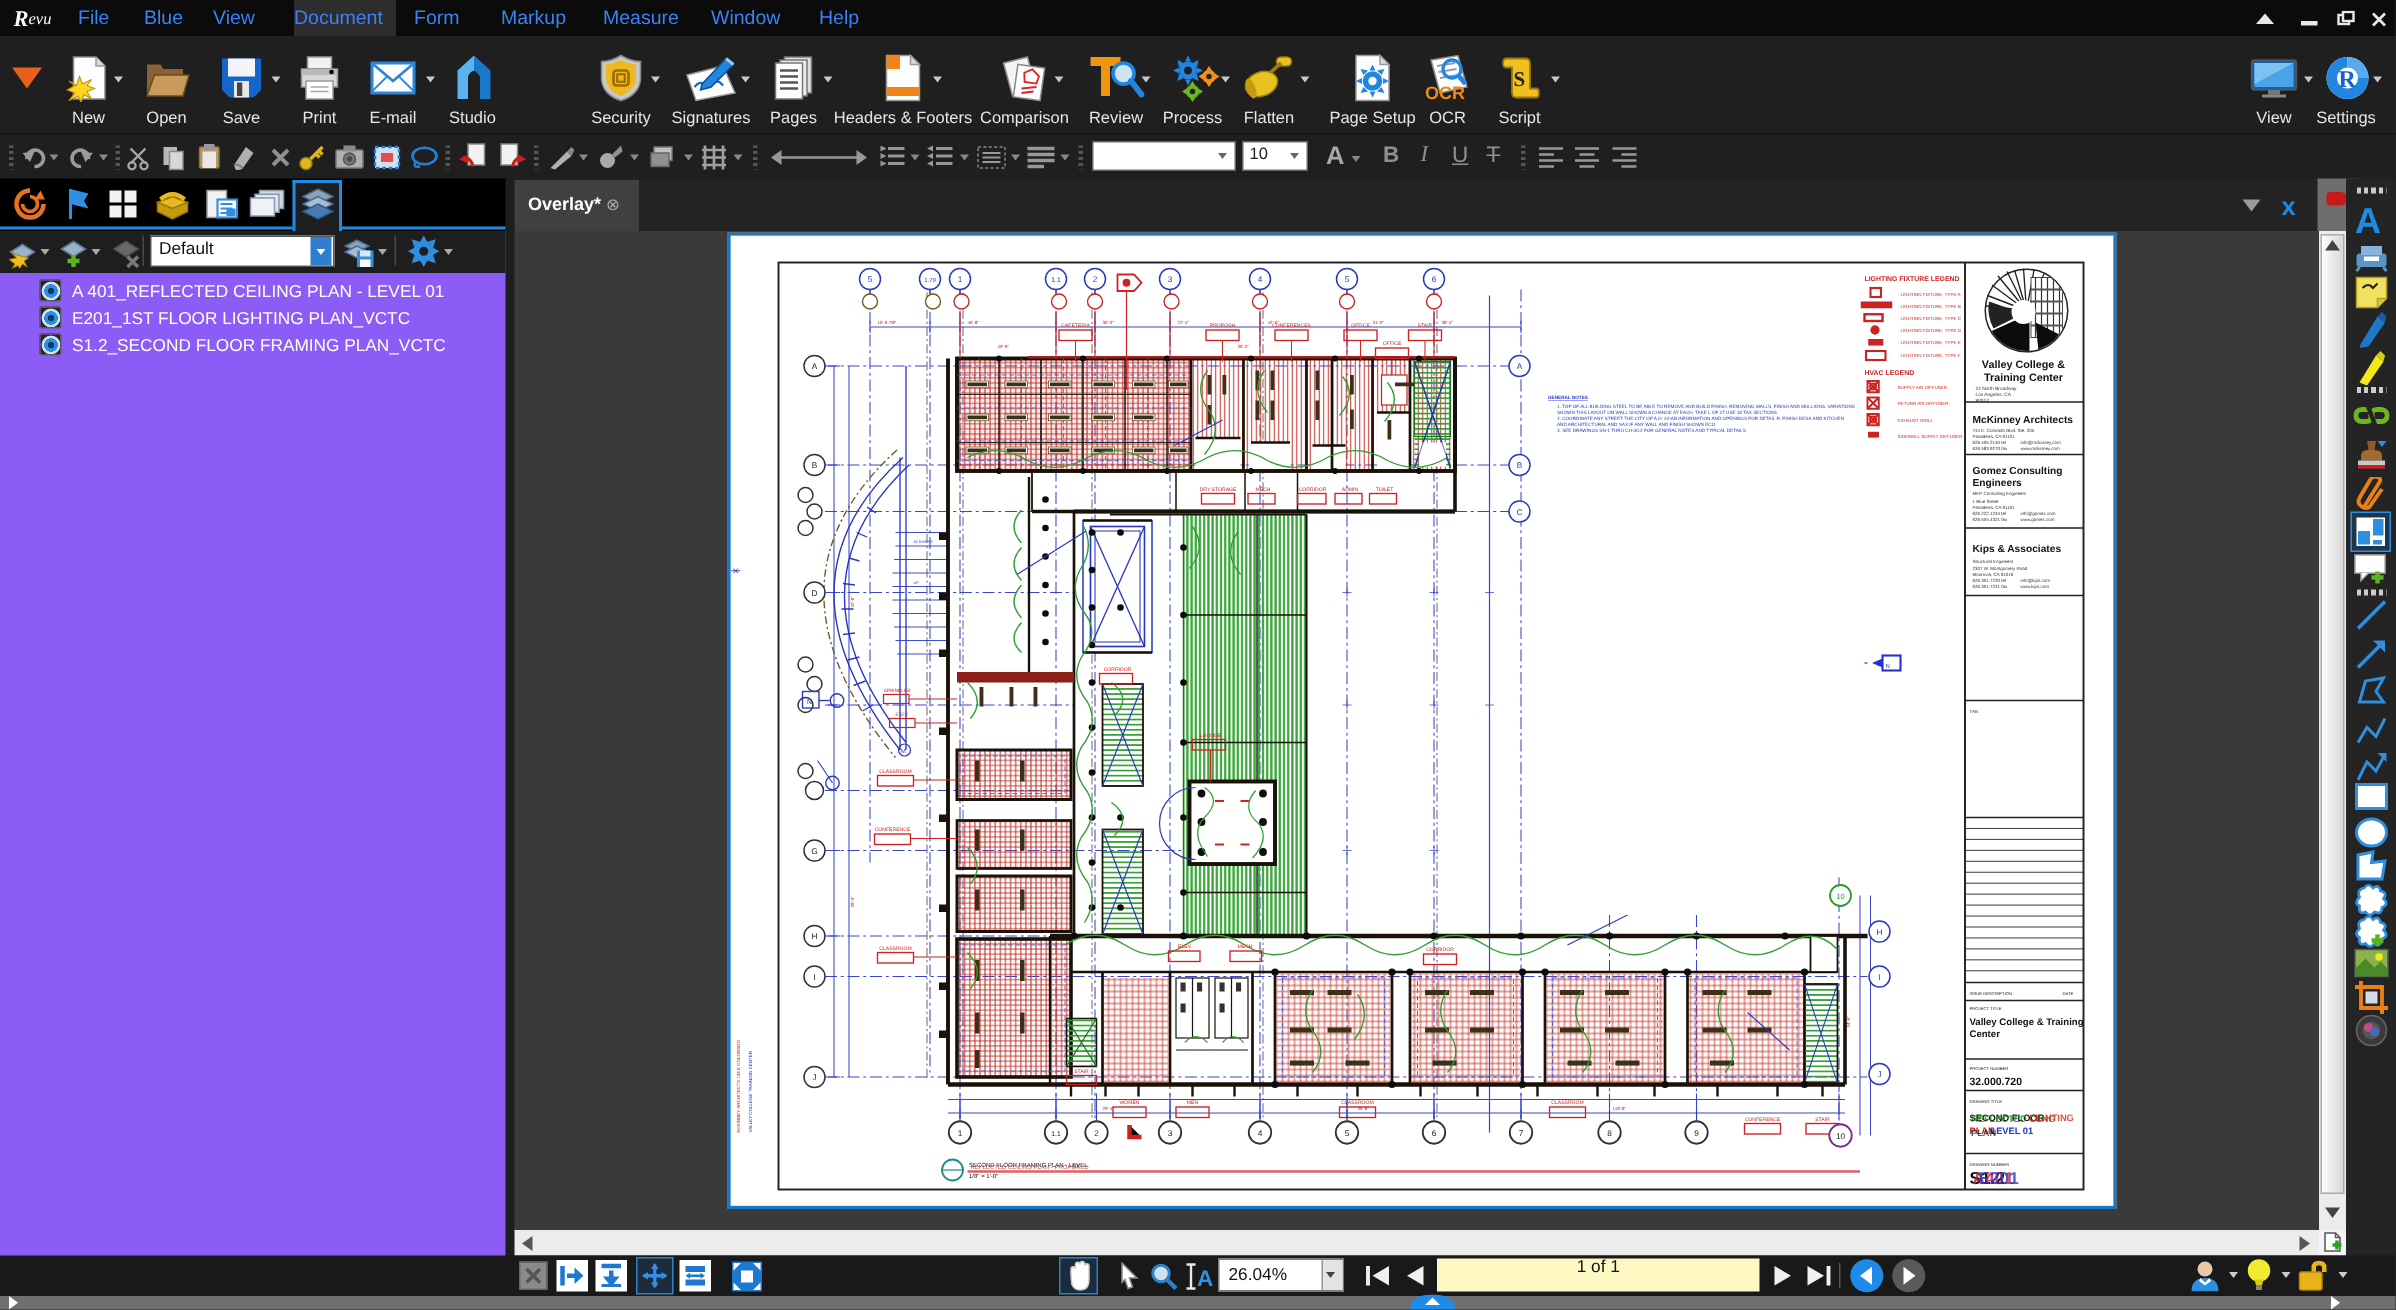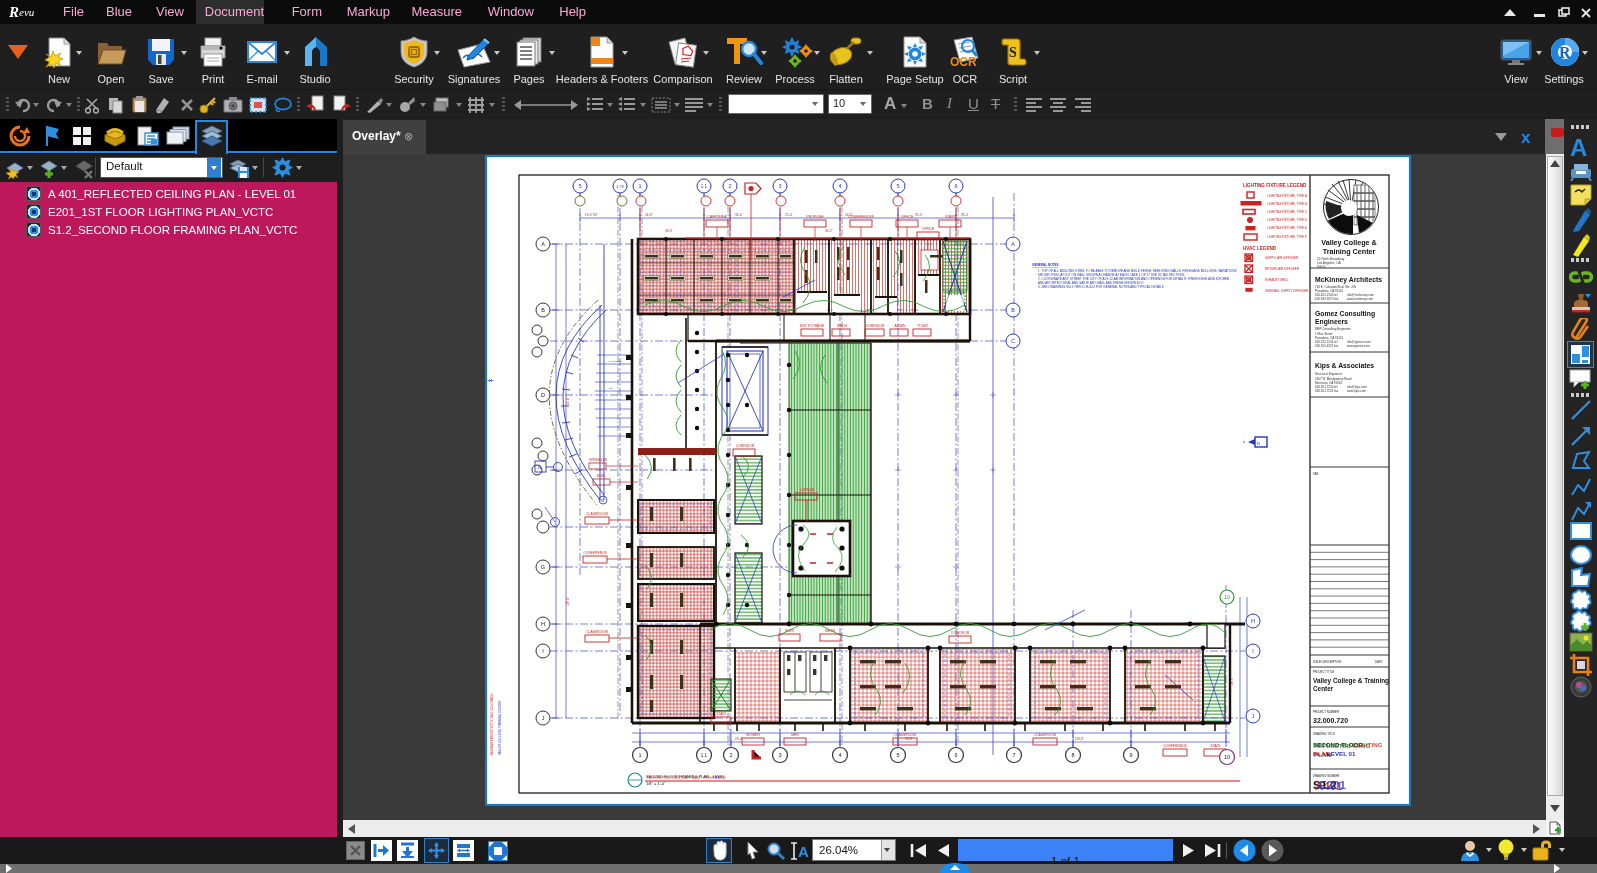--- a/index.html
+++ b/index.html
@@ -1,28 +1,28 @@
 <!DOCTYPE html>
 <html><head><meta charset="utf-8">
 <style>
 *{margin:0;padding:0;box-sizing:border-box}
 html,body{width:1597px;height:873px;overflow:hidden;background:#1e1e1e;font-family:"Liberation Sans",sans-serif}
 .abs{position:absolute}
 #menubar{position:absolute;left:0;top:0;width:1597px;height:24px;background:#0b0b0b;color:#fff;font-size:13px}
-.mi{position:absolute;top:0;height:24px;line-height:24px;text-align:right;color:#f9a8d4}
+.mi{position:absolute;top:0;height:24px;line-height:24px;text-align:left;color:#3b82f6}
 #tb1{position:absolute;left:0;top:24px;width:1597px;height:66px;background:#1f1f1f;border-bottom:1px solid #161616}
 .tlabel{position:absolute;top:49px;font-size:11px;color:#e6e6e6;text-align:center;white-space:nowrap;transform:translateX(-50%)}
 .darr{position:absolute;width:0;height:0;border-left:3.5px solid transparent;border-right:3.5px solid transparent;border-top:4px solid #c8c8c8}
 #tb2{position:absolute;left:0;top:90px;width:1597px;height:29px;background:#1f1f1f}
 .grip{position:absolute;top:7px;width:3px;height:16px;background:repeating-linear-gradient(to bottom,#555 0 2px,#1f1f1f 2px 4px)}
 #lefttabs{position:absolute;left:0;top:119px;width:337px;height:35px;background:#000}
 #lefttabs .ul{position:absolute;left:0;top:32px;width:337px;height:2px;background:#1f8be4}
 #doctabs{position:absolute;left:343px;top:119px;width:1254px;height:35px;background:#232323}
 #dtab{position:absolute;left:0;top:1px;width:83px;height:34px;background:#404040;color:#fff;font-weight:bold;font-size:12px;line-height:32px;padding-left:9px}
-#leftpanel{position:absolute;left:0;top:154px;width:337px;height:710px;background:#be185d}
+#leftpanel{position:absolute;left:0;top:154px;width:337px;height:710px;background:#8b5cf6}
 #docarea{position:absolute;left:343px;top:154px;width:1203px;height:666px;background:#3a3a3a}
 #vscroll{position:absolute;left:1546px;top:154px;width:18px;height:666px;background:#ececec}
 #rightstrip{position:absolute;left:1564px;top:119px;width:33px;height:718px;background:#242424}
 #hscroll{position:absolute;left:343px;top:820px;width:1203px;height:17px;background:#ececec}
 #statusbar{position:absolute;left:0;top:837px;width:1597px;height:27px;background:#191919}
 #bottomstrip{position:absolute;left:0;top:864px;width:1597px;height:9px;background:#6f6f6f}
 .eye{width:15px;height:15px;border:1px solid #5a5a5a;background:radial-gradient(circle 3px at 7px 7px,#0a3a6a 0 2.2px,#2e8ee0 2.2px 4.5px,#cfe2f2 4.5px 6px,#262626 6.5px);border-radius:2px;display:inline-block;vertical-align:-3px;margin-right:7px}
 .lrow{position:absolute;left:26px;color:#fff;font-size:11.5px;white-space:nowrap}
 </style></head>
 <body>
@@ -1482,21 +1482,21 @@
  <div style="position:absolute;left:812px;top:2px;width:84px;height:22px;background:#fff;border:1px solid #777;font-size:11.5px;color:#111;padding:4px 0 0 6px">26.04%</div>
  <div style="position:absolute;left:881px;top:3px;width:14px;height:20px;background:#e4e4e4;border-left:1px solid #999"></div>
  <div class="darr" style="left:884px;top:11px;border-top-color:#444"></div>
  <svg class="abs" style="left:910px;top:6px" width="18" height="15" viewBox="0 0 18 15">
       <path d="M2 1 L2 14" stroke="#f0f0f0" stroke-width="2.6"></path>
       <path d="M16 1 L5 7.5 L16 14 Z" fill="#f0f0f0"></path>
     </svg>
  <svg class="abs" style="left:936px;top:6px" width="15" height="15" viewBox="0 0 15 15">
       <path d="M13 1 L2 7.5 L13 14 Z" fill="#f0f0f0"></path>
     </svg>
- <div style="position:absolute;left:958px;top:2px;width:215px;height:22px;background:#3b82f6;color:#111;font-size:11.5px;text-align:center;padding-top:16px">1 of 1</div>
+ <div style="position:absolute;left:958px;top:2px;width:215px;height:22px;background:#fef9c3;color:#111;font-size:11.5px;text-align:center;padding-top:0">1 of 1</div>
  <svg class="abs" style="left:1181px;top:6px" width="15" height="15" viewBox="0 0 15 15">
       <path d="M2 1 L13 7.5 L2 14 Z" fill="#f0f0f0"></path>
     </svg>
  <svg class="abs" style="left:1203px;top:6px" width="18" height="15" viewBox="0 0 18 15">
       <path d="M2 1 L13 7.5 L2 14 Z" fill="#f0f0f0"></path>
       <path d="M16 1 L16 14" stroke="#f0f0f0" stroke-width="2.6"></path>
     </svg>
  <div style="position:absolute;left:1226px;top:5px;width:1px;height:17px;background:#555"></div>
  <svg class="abs" style="left:1233px;top:2px" width="23" height="23" viewBox="0 0 23 23">
       <circle cx="11.5" cy="11.5" r="11" fill="#1e8be8"></circle>

